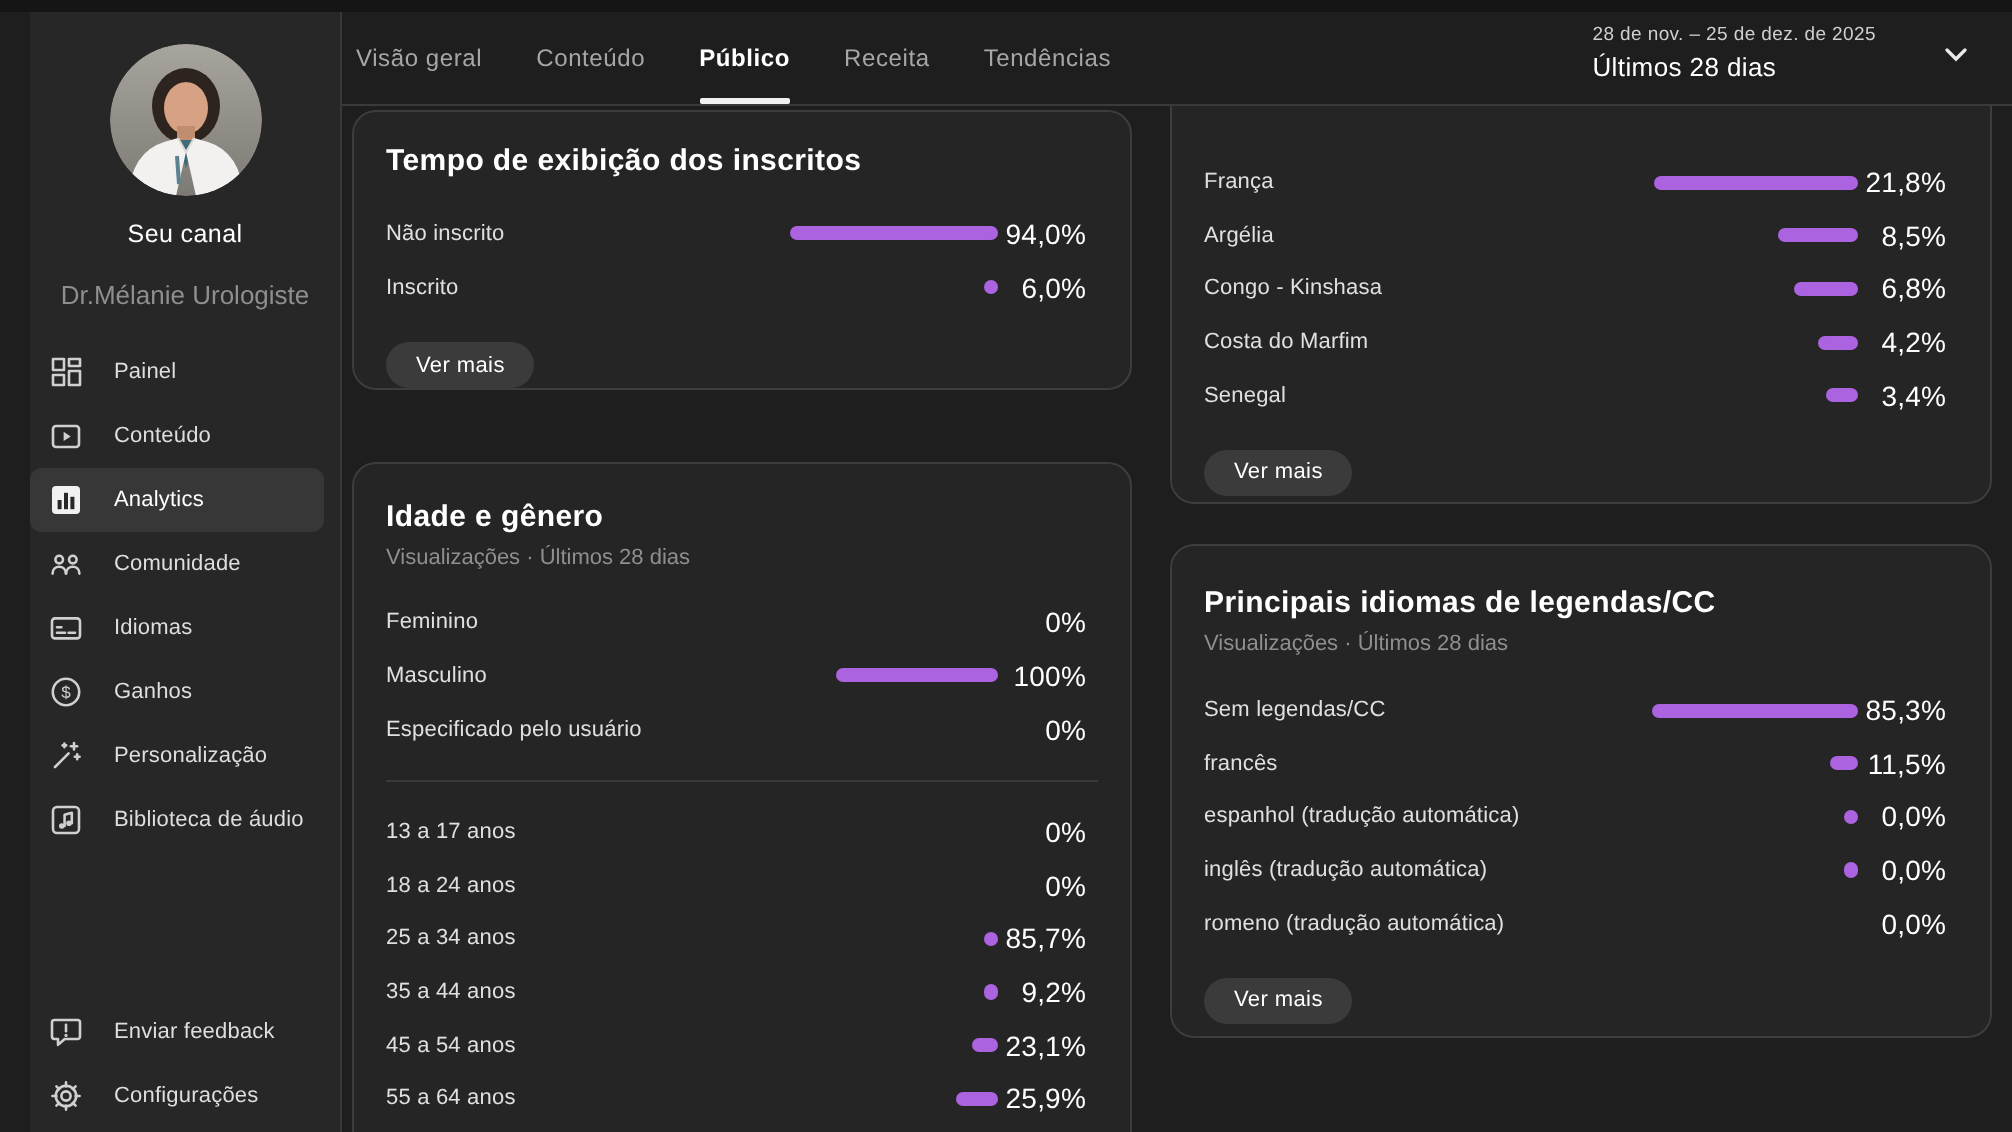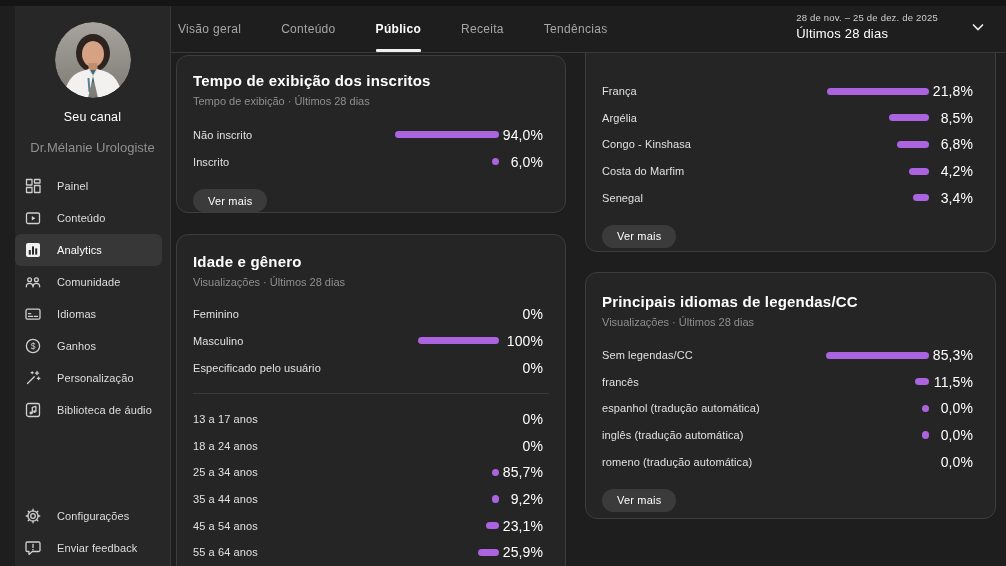--- a/index.html
+++ b/index.html
@@ -34,21 +34,21 @@
   .slabel { font-size:11px; margin-left:15px; white-space:nowrap; letter-spacing:.1px; }
   .menu.footer { position:absolute; bottom:2px; left:0; right:0; }
 
   
   .main { position:absolute; left:156px; right:0; top:0; bottom:0; background:#1e1e1e; }
   .header {
     position:absolute; top:0; left:0; right:0; height:53px; z-index:10;
     background:#1e1e1e; border-bottom:1px solid #3a3a3a;
     display:flex; align-items:stretch;
   }
-  .tabs { display:flex; align-items:stretch; padding-left:22px; gap:40px; }
+  .tabs { display:flex; align-items:stretch; padding-left:22px; gap:27px; }
   .tab {
     display:flex; align-items:center; font-size:12px; color:#a6a6a6;
     cursor:pointer; position:relative; letter-spacing:.3px; padding-top:6px;
   }
   .tab.active { color:#fff; font-weight:bold; }
   .tab.active::after {
     content:""; position:absolute; left:0; right:0; bottom:0; height:3px;
     background:#f1f1f1; border-radius:1px;
   }
   .datepicker {
@@ -57,21 +57,21 @@
   }
   .dp-range { font-size:9.5px; color:#cfcfcf; letter-spacing:.2px; }
   .dp-preset { font-size:13px; color:#fff; margin-top:3px; letter-spacing:.2px; }
   .chev { display:flex; align-items:center; }
 
   .content {
     position:absolute; top:53px; bottom:0; left:0; right:0; overflow:hidden;
     display:flex; gap:19px; padding-left:20px;
   }
   .col { display:flex; flex-direction:column; }
-  .col.left  { width:390px; }
+  .col.left  { width:390px;gap:15px; }
   .col.right { width:411px; }
 
   .card {
     background:#252525; border:1px solid #3d3d3d; border-radius:12px;
   }
   .card h2 { font-size:15px; font-weight:bold; color:#fff; letter-spacing:.2px; padding:0 16px; }
   .card .subtitle { font-size:11px; color:#8f8f8f; margin-top:6px; padding:0 16px; }
 
   .card-subs { margin-top:2px; height:164px; padding-top:16px; }
   .card-subs .rows { margin-top:14px; }
@@ -207,36 +207,36 @@
               <circle cx="10.5" cy="10.6" r="1.4" fill="#d0d0d0"></circle>
             </svg>
           </span>
           <span class="slabel">Biblioteca de áudio</span>
         </div>
       </nav>
     <nav class="menu footer" id="side-footer">
         <div class="side-item">
           <span class="sicon">
             <svg width="18" height="18" viewBox="0 0 18 18">
+              <path fill="none" stroke="#d0d0d0" stroke-width="1.3" stroke-linecap="round" stroke-linejoin="round" d="M3.2 3h11.6A1.2 1.2 0 0 1 16 4.2v7.1a1.2 1.2 0 0 1-1.2 1.2H8.4L5 15.4v-2.9H3.2A1.2 1.2 0 0 1 2 11.3V4.2A1.2 1.2 0 0 1 3.2 3z"></path>
+              <path fill="none" stroke="#d0d0d0" stroke-width="1.3" stroke-linecap="round" stroke-linejoin="round" d="M9 5.4v3.2"></path>
+              <circle cx="9" cy="10.7" r=".8" fill="#d0d0d0"></circle>
+            </svg>
+          </span>
+          <span class="slabel">Enviar feedback</span>
+        </div>
+        <div class="side-item">
+          <span class="sicon">
+            <svg width="18" height="18" viewBox="0 0 18 18">
               <circle cx="9" cy="9" r="2.3" fill="none" stroke="#d0d0d0" stroke-width="1.3" stroke-linecap="round" stroke-linejoin="round"></circle>
               <circle cx="9" cy="9" r="5.1" fill="none" stroke="#d0d0d0" stroke-width="1.3" stroke-linecap="round" stroke-linejoin="round"></circle>
               <path fill="none" stroke="#d0d0d0" stroke-width="1.3" stroke-linecap="round" stroke-linejoin="round" d="M9 2.2v2 M9 13.8v2 M2.2 9h2 M13.8 9h2 M4.2 4.2l1.4 1.4 M12.4 12.4l1.4 1.4 M13.8 4.2l-1.4 1.4 M5.6 12.4l-1.4 1.4"></path>
             </svg>
           </span>
           <span class="slabel">Configurações</span>
-        </div>
-        <div class="side-item">
-          <span class="sicon">
-            <svg width="18" height="18" viewBox="0 0 18 18">
-              <path fill="none" stroke="#d0d0d0" stroke-width="1.3" stroke-linecap="round" stroke-linejoin="round" d="M3.2 3h11.6A1.2 1.2 0 0 1 16 4.2v7.1a1.2 1.2 0 0 1-1.2 1.2H8.4L5 15.4v-2.9H3.2A1.2 1.2 0 0 1 2 11.3V4.2A1.2 1.2 0 0 1 3.2 3z"></path>
-              <path fill="none" stroke="#d0d0d0" stroke-width="1.3" stroke-linecap="round" stroke-linejoin="round" d="M9 5.4v3.2"></path>
-              <circle cx="9" cy="10.7" r=".8" fill="#d0d0d0"></circle>
-            </svg>
-          </span>
-          <span class="slabel">Enviar feedback</span>
         </div>
       </nav>
   </aside>
 
   <main class="main">
     <header class="header">
       <nav class="tabs" id="tabs">
           <div class="tab">Visão geral</div>
           <div class="tab">Conteúdo</div>
           <div class="tab active">Público</div>
@@ -253,21 +253,20 @@
               <path d="M3.5 6l4.5 4.5L12.5 6" stroke="#e8e8e8" stroke-width="1.7" fill="none" stroke-linecap="round"></path>
             </svg>
         </span>
       </div>
     </header>
 
     <div class="content">
       <div class="col left">
         <section class="card card-subs">
           <h2>Tempo de exibição dos inscritos</h2>
-          <div class="subtitle">Tempo de exibição · Últimos 28 dias</div>
           <div class="rows">
               <div class="stat-row">
                 <span class="stat-label">Não inscrito</span>
                 <span class="stat-bar">
                   <span class="pill" style="width: 104px; background: rgb(171, 99, 224);"></span>
                 </span>
                 <span class="stat-value">94,0%</span>
               </div>
               <div class="stat-row">
                 <span class="stat-label">Inscrito</span>

